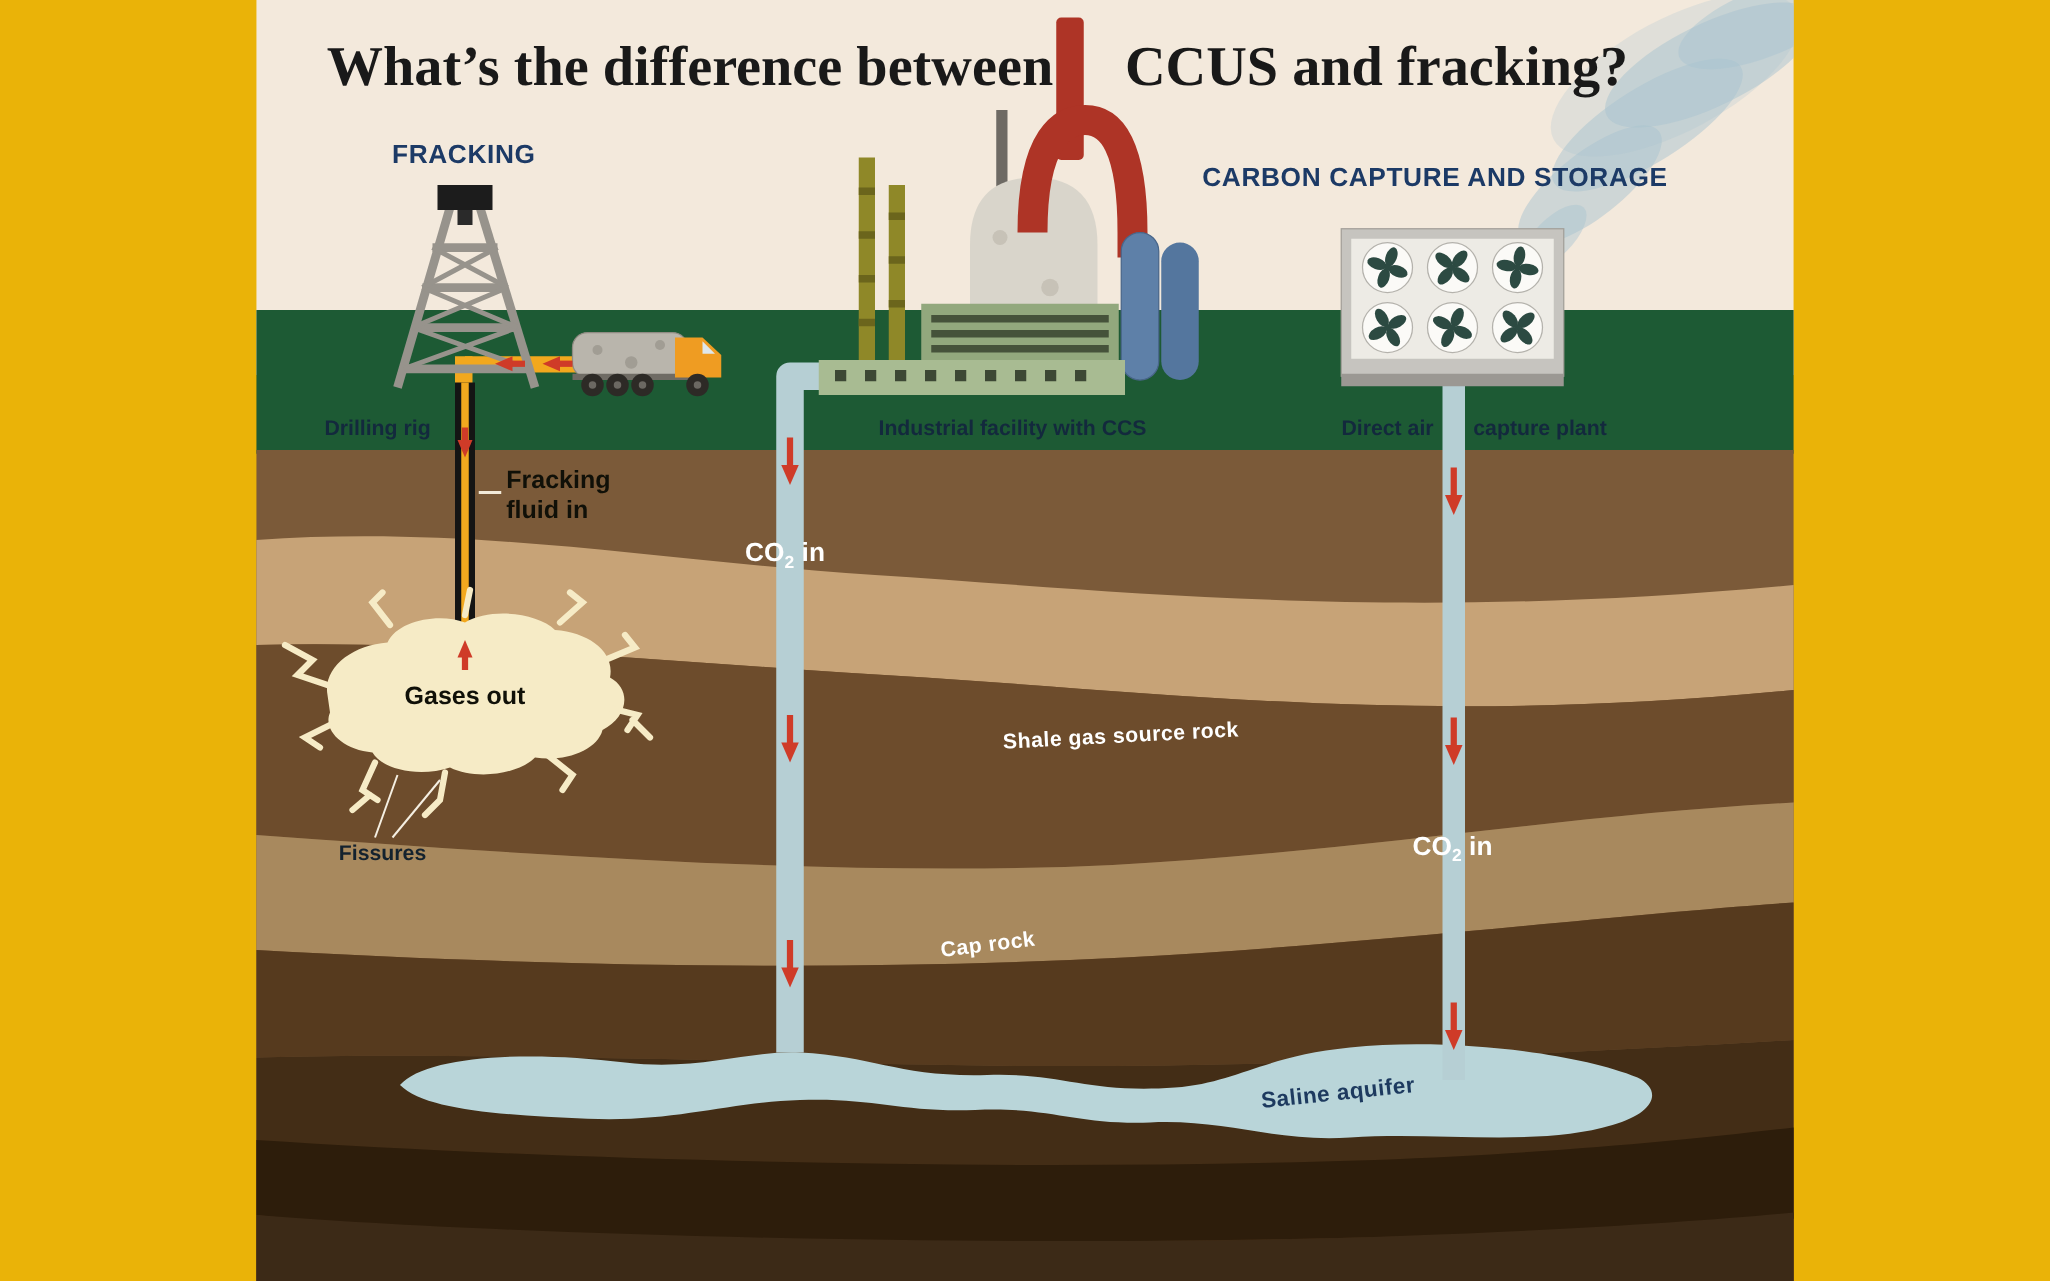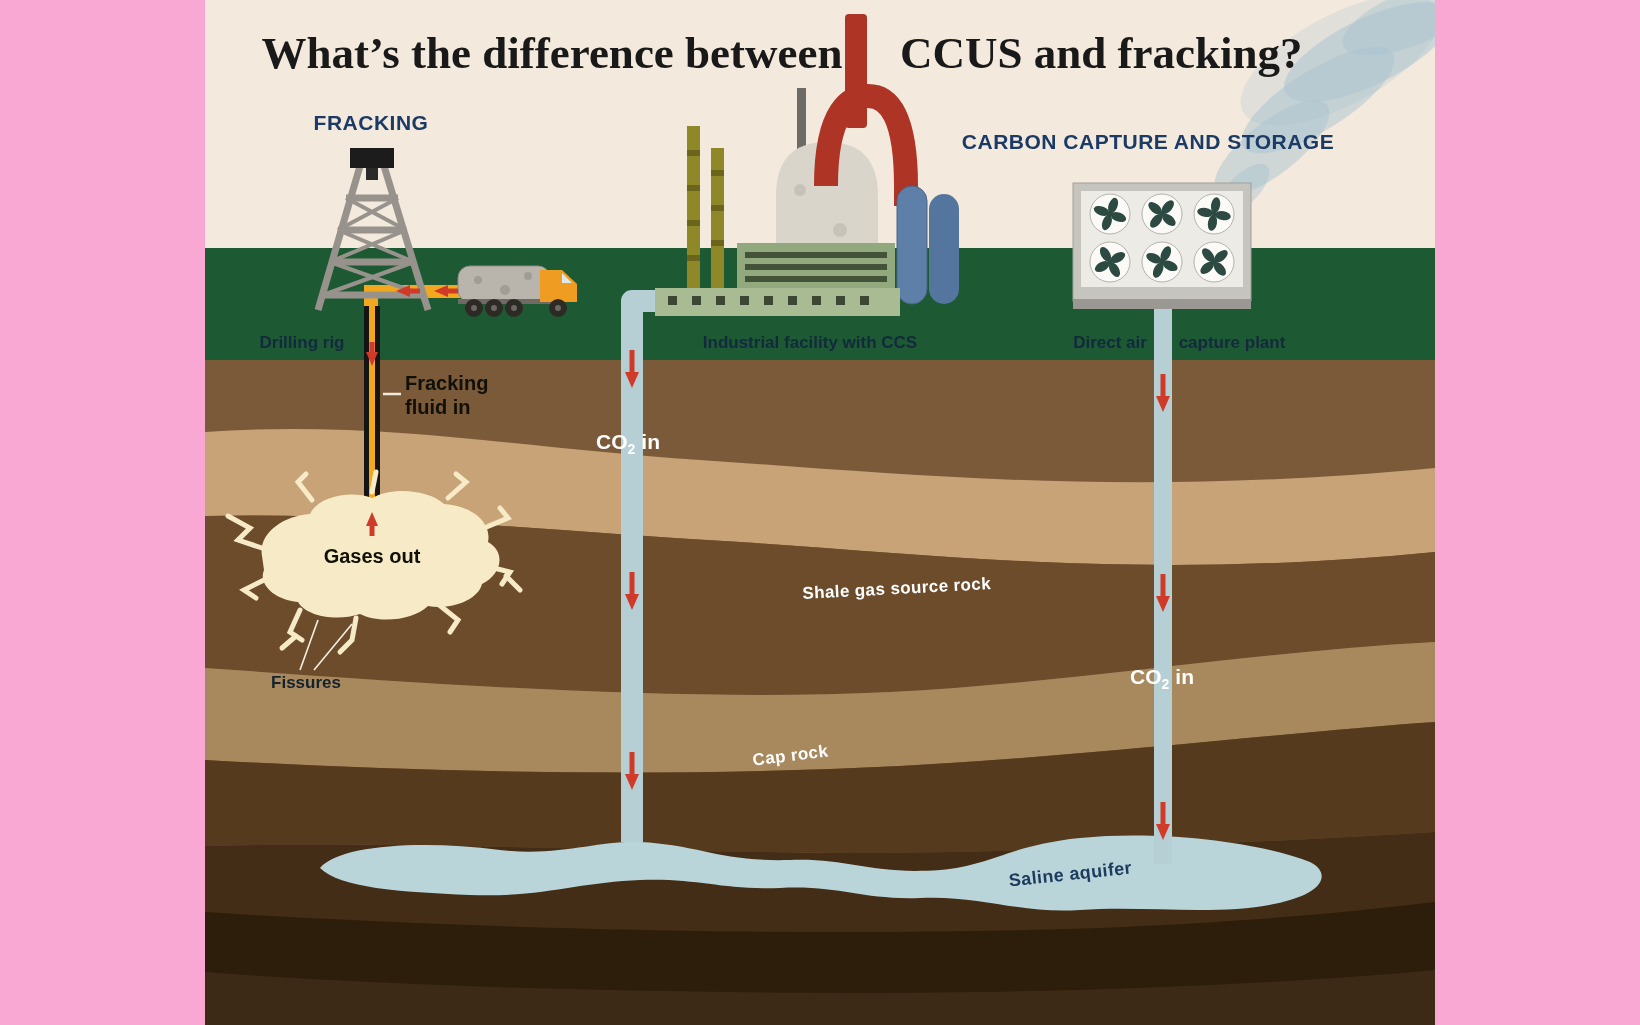--- a/index.html
+++ b/index.html
@@ -1,16 +1,16 @@
 <!DOCTYPE html>
 <html><head>
 <meta charset="utf-8">
 <style>
   html,body{margin:0;padding:0;background:#ffffff;}
-  .page{position:relative;width:1640px;height:1025px;background:#f9a8d4;overflow:hidden;}
+  .page{position:relative;width:1640px;height:1025px;background:#eab308;overflow:hidden;}
   svg{display:block;}
   text, tspan { font-family:"Liberation Sans", sans-serif; }
   .title  { font-family:"Liberation Serif", serif; font-weight:700; font-size:45px; fill:#191919; }
   .heading{ font-weight:700; font-size:21px; fill:#1c3a66; letter-spacing:.5px; }
   .ground-label{ font-weight:700; font-size:17px; fill:#13293d; }
   .dark-label  { font-weight:700; font-size:20px; fill:#101008; }
   .white-label { font-weight:700; font-size:17px; fill:#ffffff; letter-spacing:.4px; }
   .co2    { font-weight:700; font-size:21px; fill:#ffffff; }
   .co2sub { font-size:14px; }
   .aquifer-label{ font-weight:700; font-size:18px; fill:#1d3a5f; letter-spacing:.4px; }

